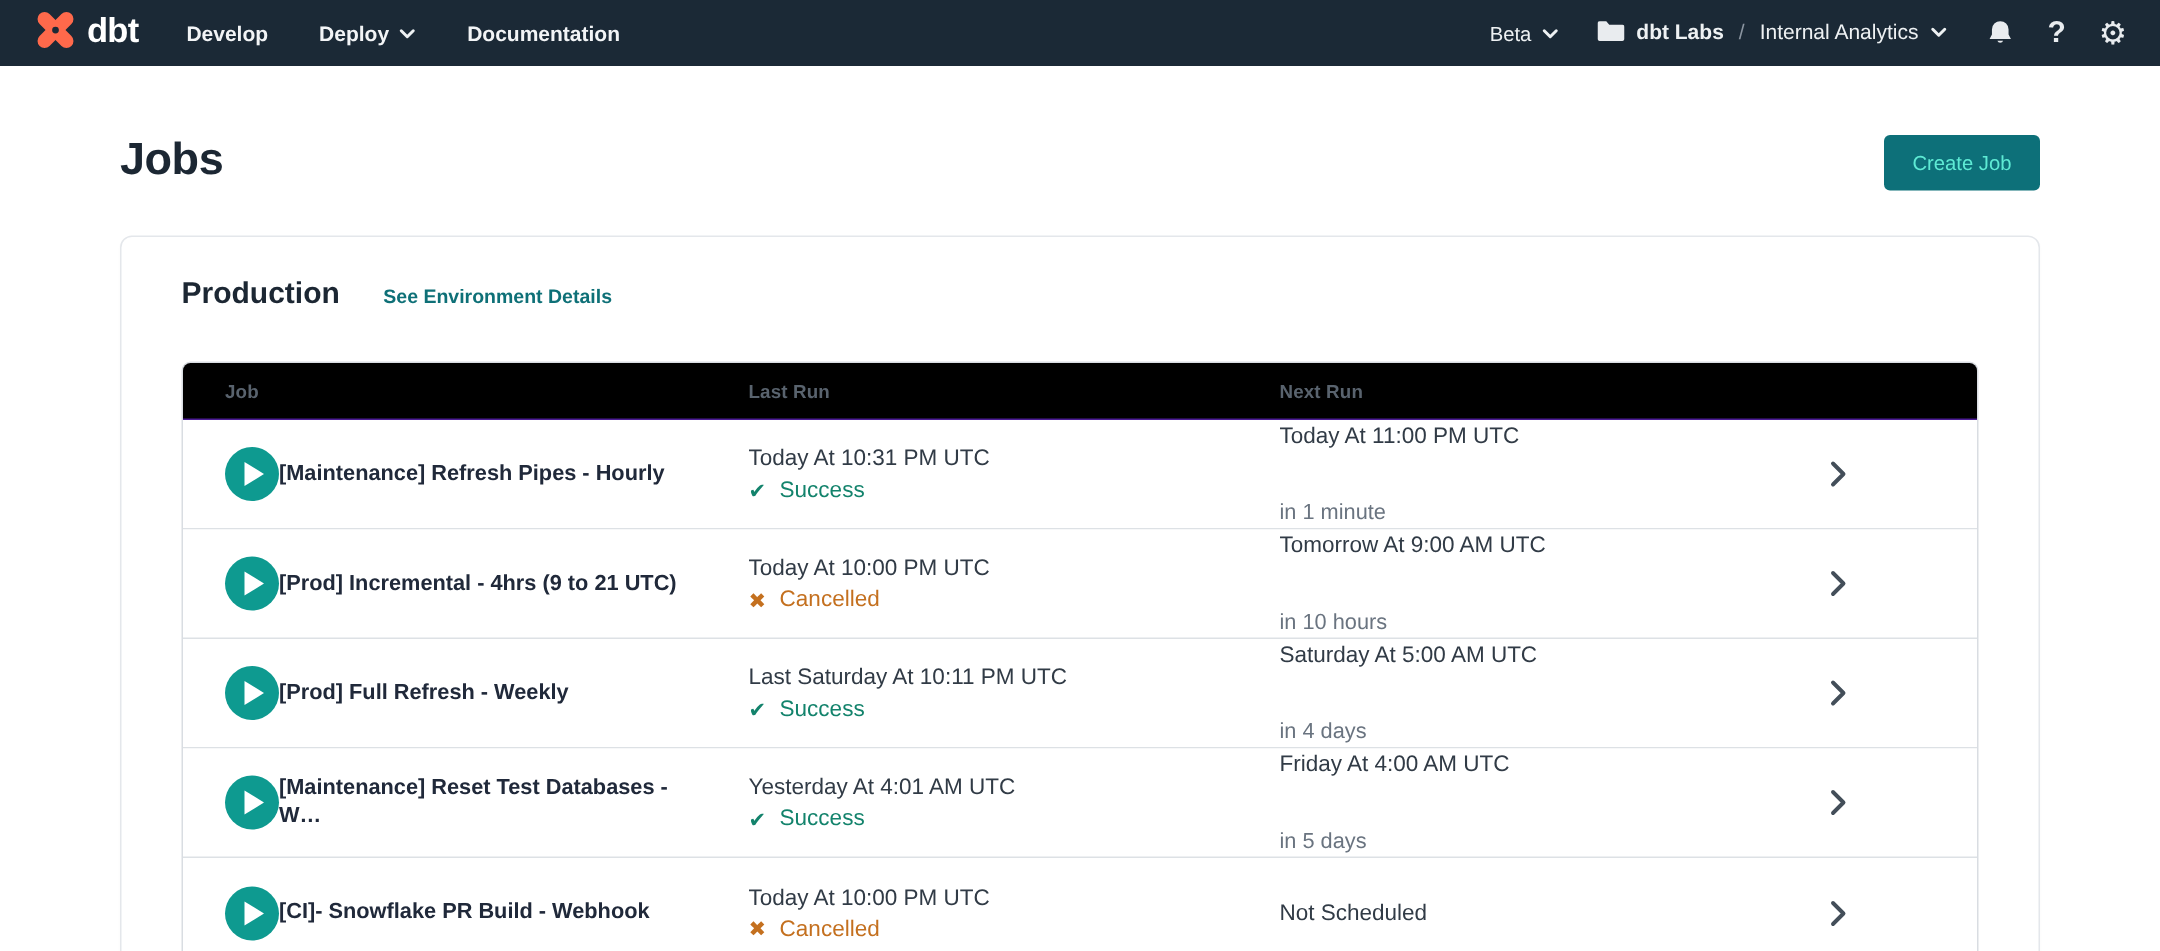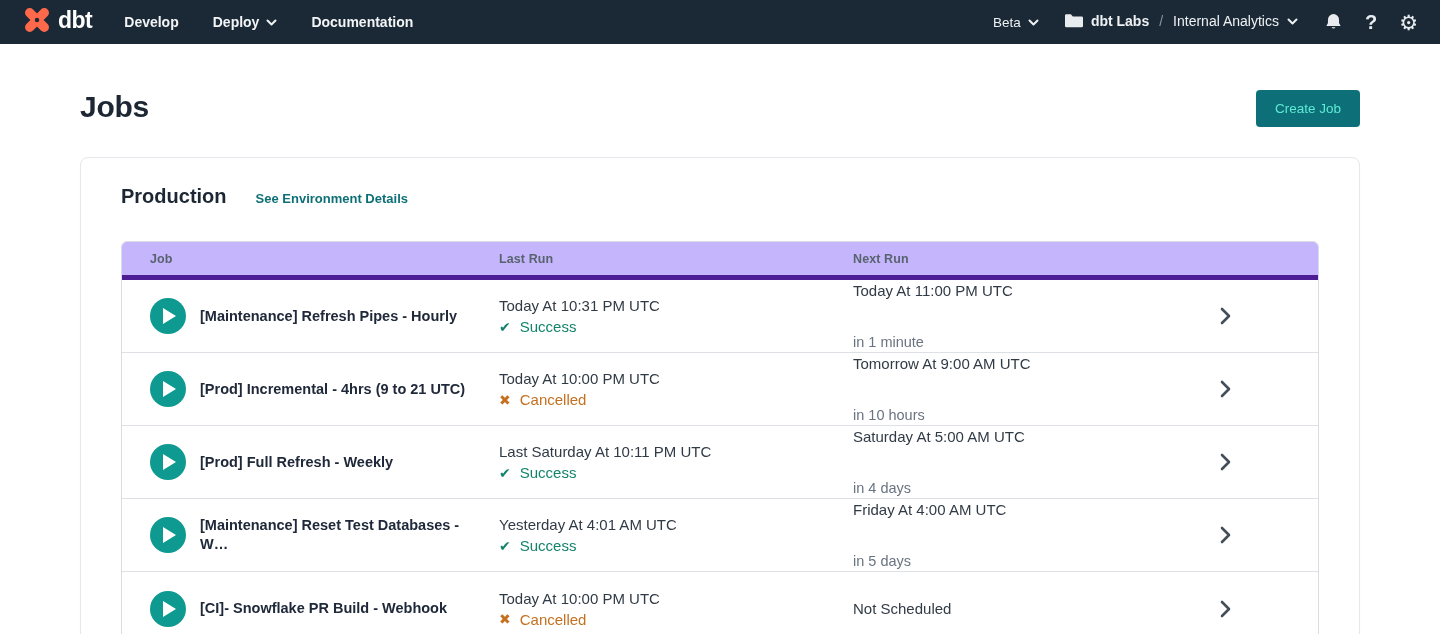--- a/index.html
+++ b/index.html
@@ -32,25 +32,25 @@
 
   .env-card { margin-top:30px; border:1px solid #e4e7eb; border-radius:8px;
     height:560px; padding:27px 40px; background:#ffffff; box-shadow:0 1px 2px rgba(20,30,40,.03); }
   .env-head { display:flex; align-items:baseline; gap:29px; }
   .env-name { font-size:20px; font-weight:bold; color:#1c2733; }
   .env-link { font-size:13px; font-weight:bold; color:#0e7077; text-decoration:none; cursor:pointer; }
 
   
   .jobs-table { margin-top:33px; border:1px solid #d9dde2; border-radius:6px 6px 0 0; overflow:hidden; }
   .tgrid { display:grid; grid-template-columns:349px 354px 280px 1fr; align-items:center; padding-left:28px; }
-  .thead { height:38px; border-bottom:5px solid #4c1d95; background:#c4b5fd; }
+  .thead { height:38px; border-bottom:1px solid #4c1d95; background:#000000; }
   .th { font-size:12.5px; color:#59636e; font-weight:bold; letter-spacing:.1px; }
   .trow { height:73px; border-bottom:1px solid #dde1e5; cursor:pointer; background:#ffffff; }
   .trow:last-child { border-bottom:none; }
-  .jobcell { display:flex; align-items:center; gap:14px; padding-right:24px; }
+  .jobcell { display:flex; align-items:center; padding-right:24px; }
   .play { width:36px; height:36px; min-width:36px; border-radius:50%; background:#0e9a90;
     display:flex; align-items:center; justify-content:center; cursor:pointer; }
   .play-tri { width:0; height:0; border-top:8px solid transparent; border-bottom:8px solid transparent;
     border-left:13px solid #ffffff; margin-left:3px; }
   .job-name { font-size:14.5px; font-weight:bold; color:#20293a; line-height:1.3; }
   .cell-2line { display:flex; flex-direction:column; gap:4px; padding-right:20px; }
   .time { font-size:15px; color:#313b46; }
   .status { display:flex; align-items:center; gap:9px; font-size:15px; }
   .status.success { color:#13836c; }
   .status.cancelled { color:#c4701f; }

